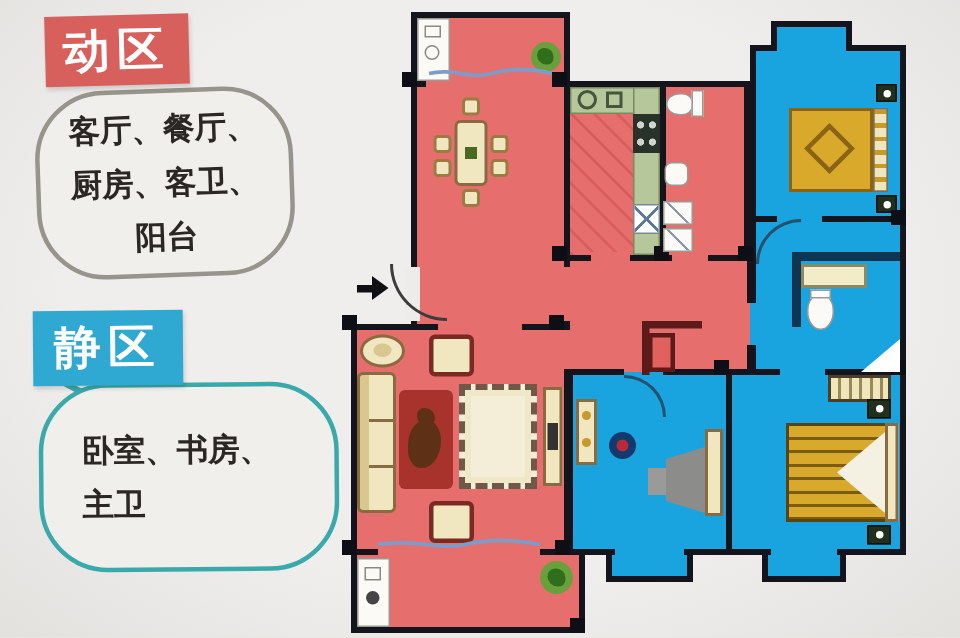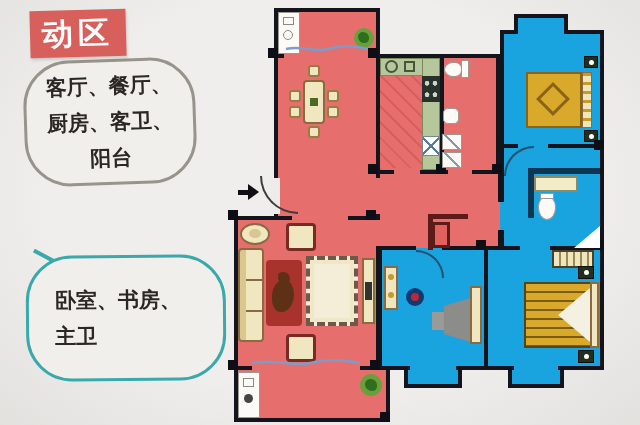--- a/index.html
+++ b/index.html
@@ -53,20 +53,23 @@
 
   <div class="abs zone-label red" style="left:30px;top:10px;width:96px;height:47px;transform:rotate(-1.5deg);">
     <span>动区</span>
   </div>
   <div class="abs bubble active" style="left:24px;top:59px;width:172px;height:126px;">
     <div>客厅、餐厅、</div>
     <div>厨房、客卫、</div>
     <div>阳台</div>
   </div>
 
+  <div class="abs zone-label blue" style="left:22px;top:207px;width:100px;height:50px;transform:rotate(-0.5deg);">
+    <span>静区</span>
+  </div>
   <div class="abs tail" style="left:32px;top:256px;width:32px;height:4px;transform:rotate(28deg);"></div>
   <div class="abs bubble quiet" style="left:26px;top:255px;width:200px;height:126px;">
     <div>卧室、书房、</div>
     <div>主卫</div>
   </div>
 
   <div class="abs rm red" style="left:274px;top:8px;width:106px;height:50px;"></div>
   <div class="abs rm red" style="left:274px;top:54px;width:106px;height:166px;"></div>
   <div class="abs rm kitchenfloor" style="left:376px;top:54px;width:68px;height:120px;border:4px solid #14141c;"></div>
   <div class="abs rm red" style="left:440px;top:54px;width:60px;height:120px;"></div>

